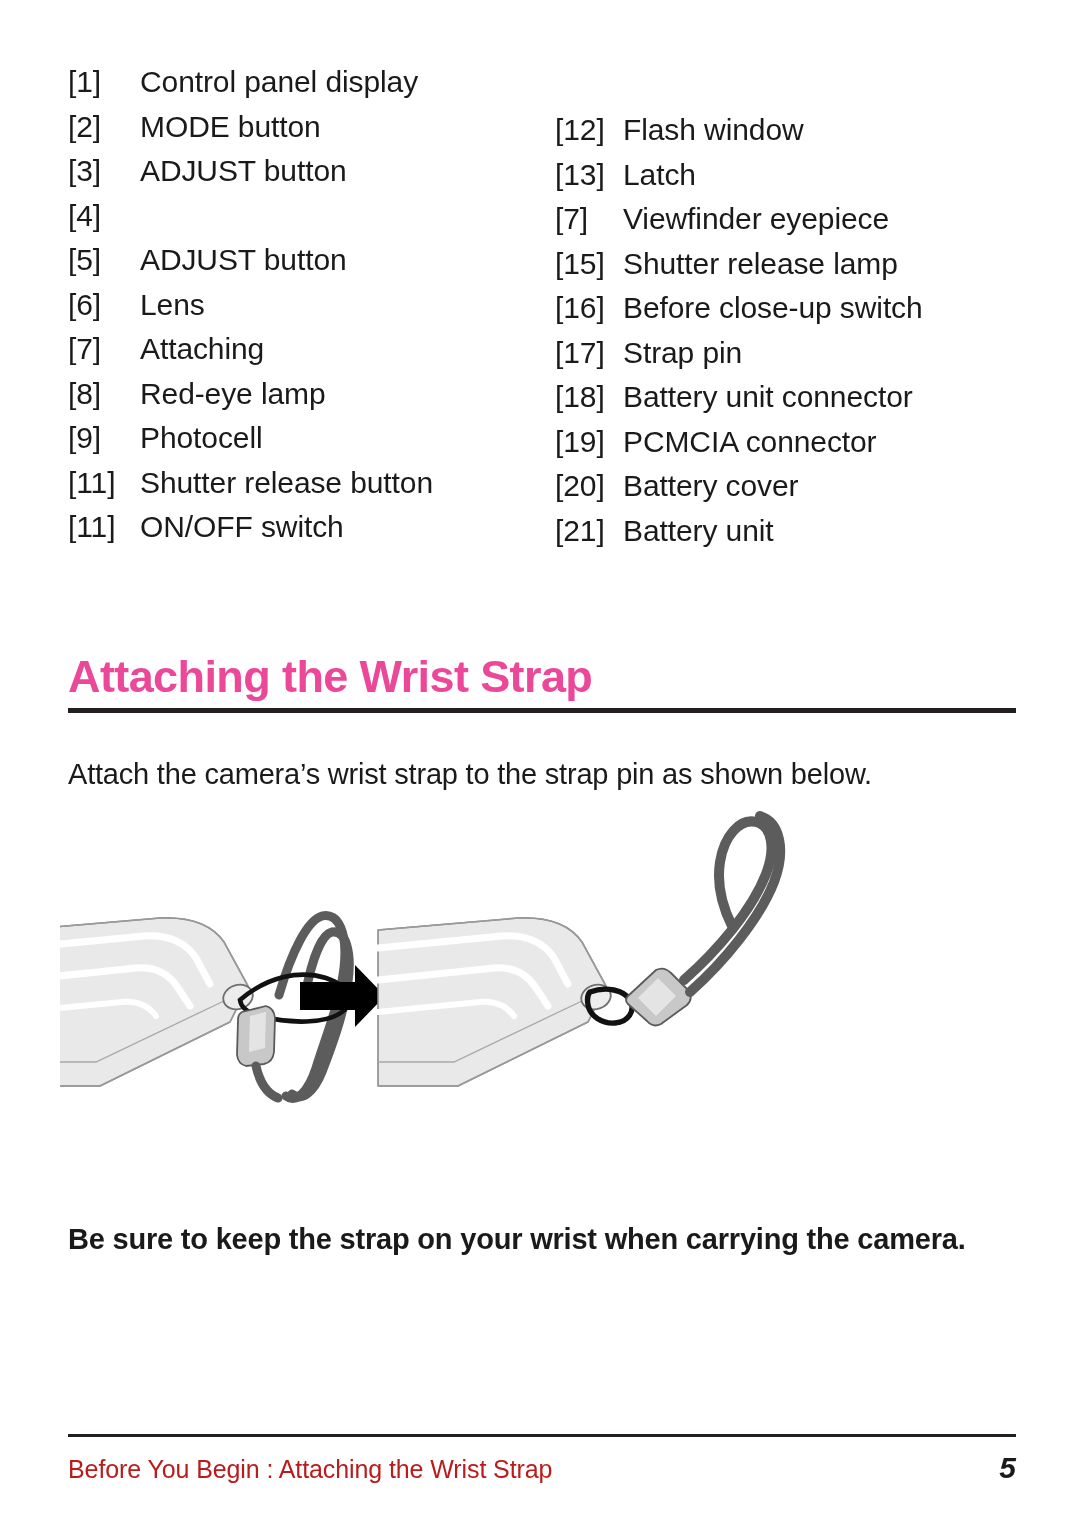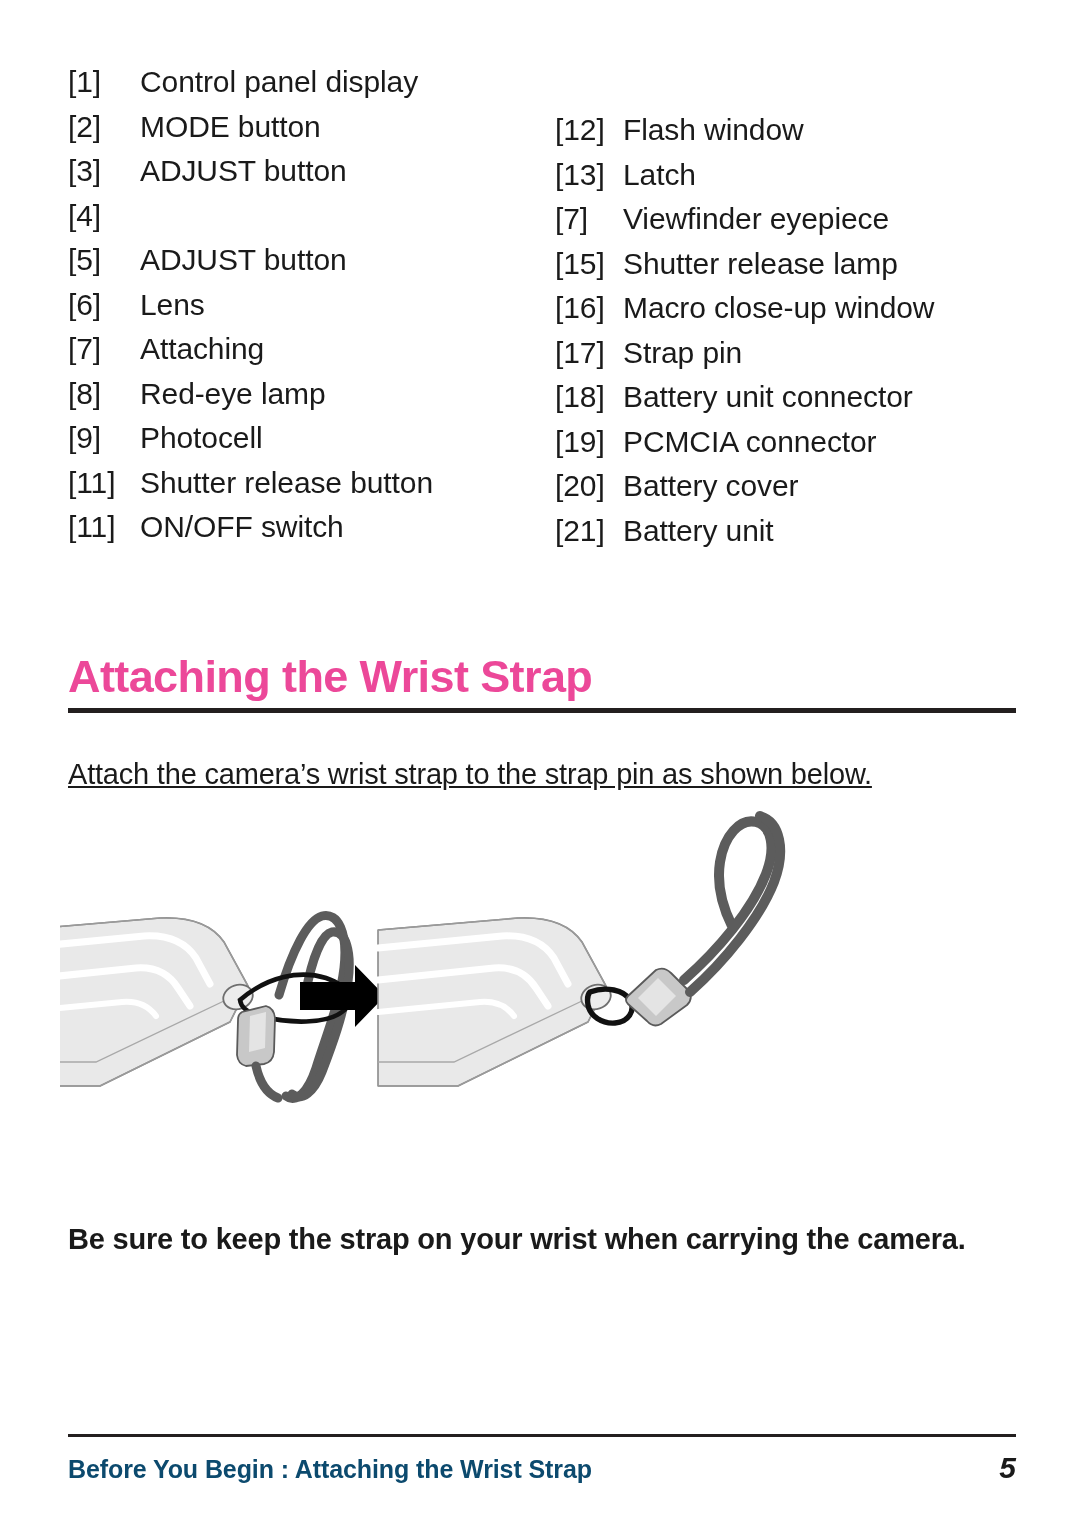--- a/index.html
+++ b/index.html
@@ -82,21 +82,21 @@
   
   .body-para {
     position: absolute;
     left: 68px;
     font-size: 29px;
     line-height: 38px;
     letter-spacing: -0.2px;
     color: #1a1a1a;
     white-space: nowrap;
   }
-  .para-intro   { top: 755px; text-decoration: underline; }
+  .para-intro   { top: 755px; }
   .para-outro   { top: 1220px; font-weight: bold; }
 
   
   .illustration {
     position: absolute;
     left: 60px;
     top: 800px;
     width: 960px;
     height: 340px;
   }
@@ -117,23 +117,22 @@
     top: 1452px;
     width: 948px;
     display: flex;
     align-items: baseline;
     justify-content: space-between;
   }
   .footer-text {
     font-size: 25px;
     line-height: 32px;
     letter-spacing: -0.1px;
-    color: #0c4a6e;
+    color: #b91c1c;
     white-space: nowrap;
-    font-weight: bold;
   }
   .footer-page {
     font-size: 30px;
     font-weight: bold;
     font-style: italic;
     line-height: 32px;
     color: #1a1a1a;
   }
 </style>
 </head>
@@ -201,21 +200,21 @@
       <div class="part-row">
         <span class="part-num">[7]</span>
         <span class="part-label">Viewfinder eyepiece</span>
       </div>
       <div class="part-row">
         <span class="part-num">[15]</span>
         <span class="part-label">Shutter release lamp</span>
       </div>
       <div class="part-row">
         <span class="part-num">[16]</span>
-        <span class="part-label">Macro close-up window</span>
+        <span class="part-label">Before close-up switch</span>
       </div>
       <div class="part-row">
         <span class="part-num">[17]</span>
         <span class="part-label">Strap pin</span>
       </div>
       <div class="part-row">
         <span class="part-num">[18]</span>
         <span class="part-label">Battery unit connector</span>
       </div>
       <div class="part-row">

